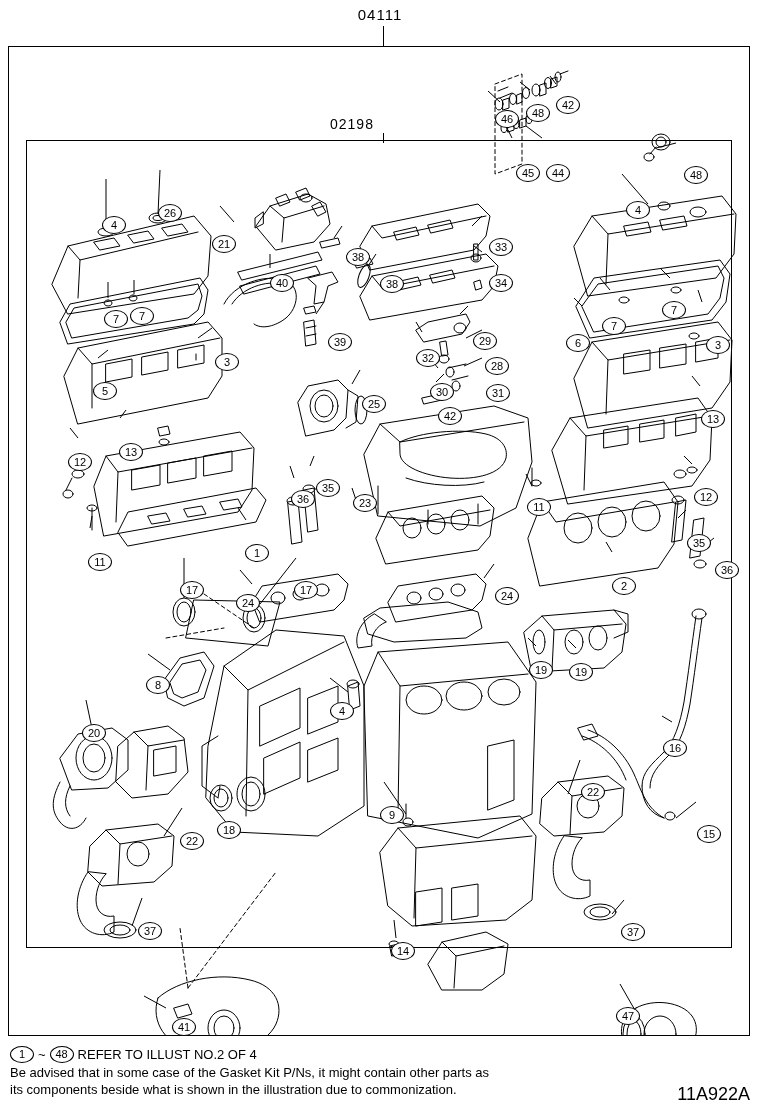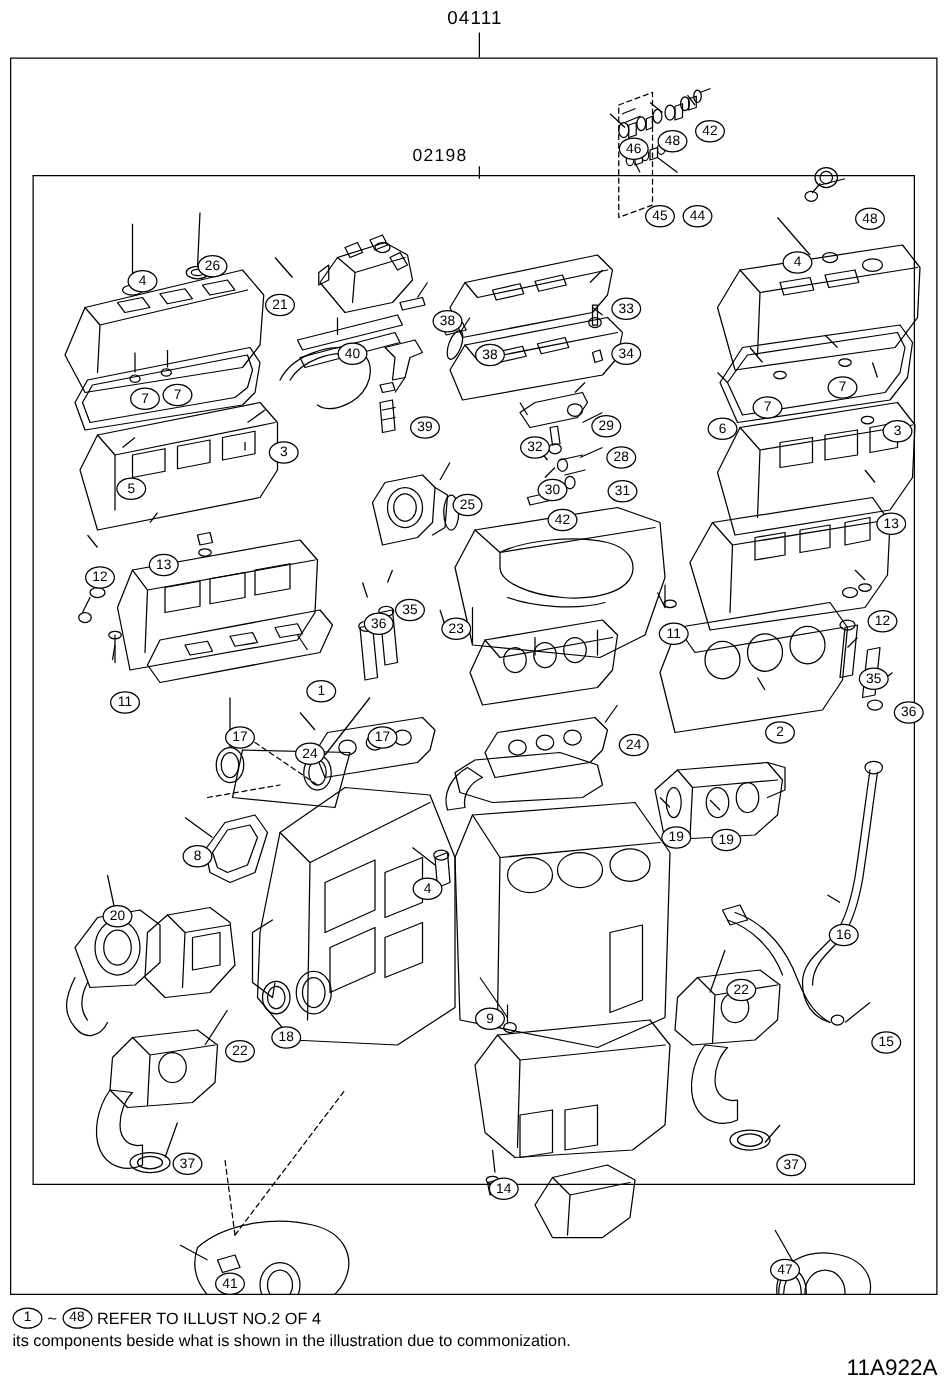--- a/index.html
+++ b/index.html
@@ -560,17 +560,18 @@
       <div class="cal" style="left: 616px; top: 1007px;">47</div>
     </div>
 
   <div class="footer">
     <div class="footer-line1">
       <span class="cal-inline">1</span>
       <span>~</span>
       <span class="cal-inline">48</span>
       <span>REFER TO ILLUST NO.2 OF 4</span>
     </div>
+    <div>Be advised that in some case of the Gasket Kit P/Ns,  it might contain other parts as</div>
     <div>its components beside what is shown in the illustration due to commonization.</div>
   </div>
 
   <div class="code">11A922A</div>
 </div>
 
 </body></html>

